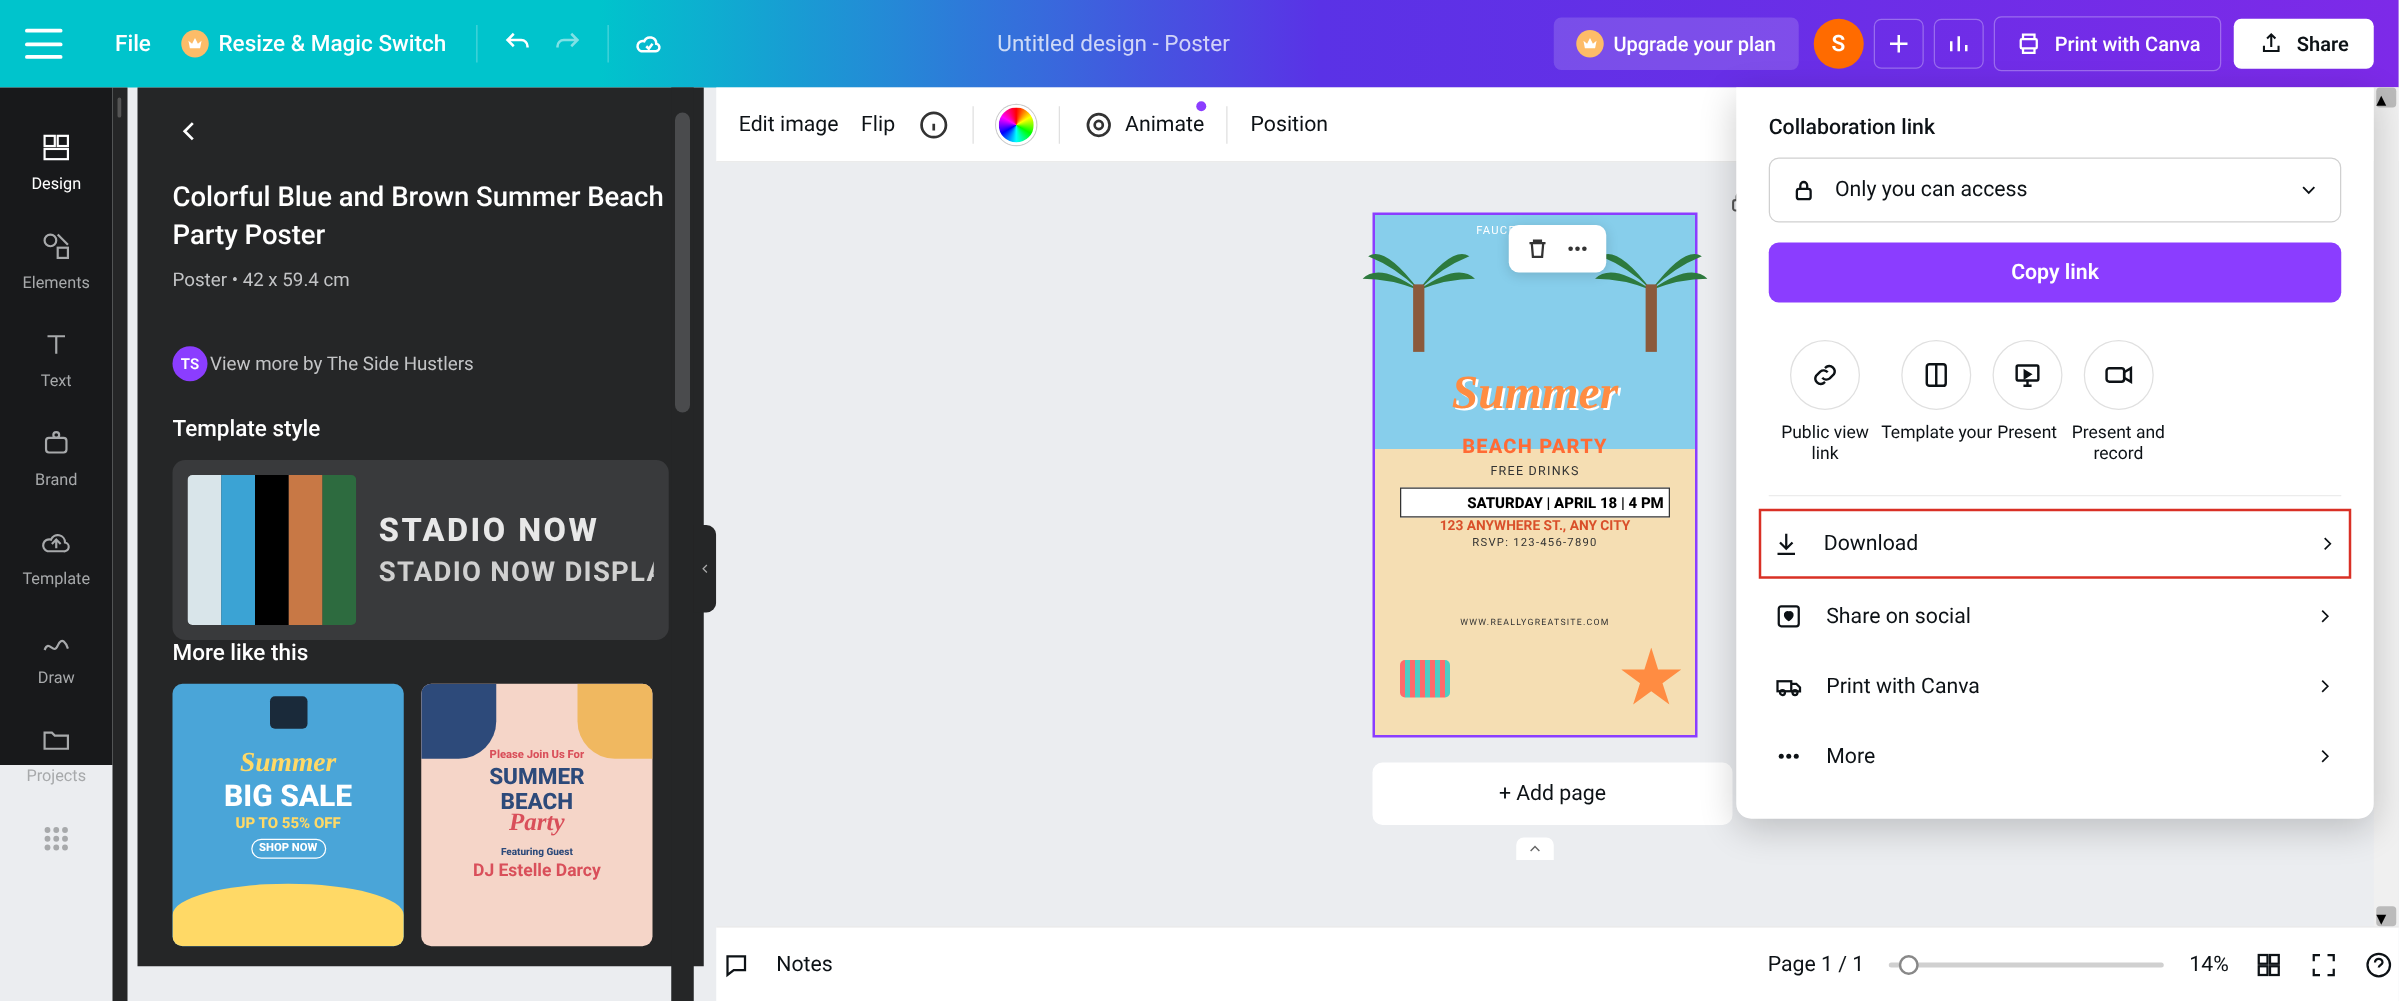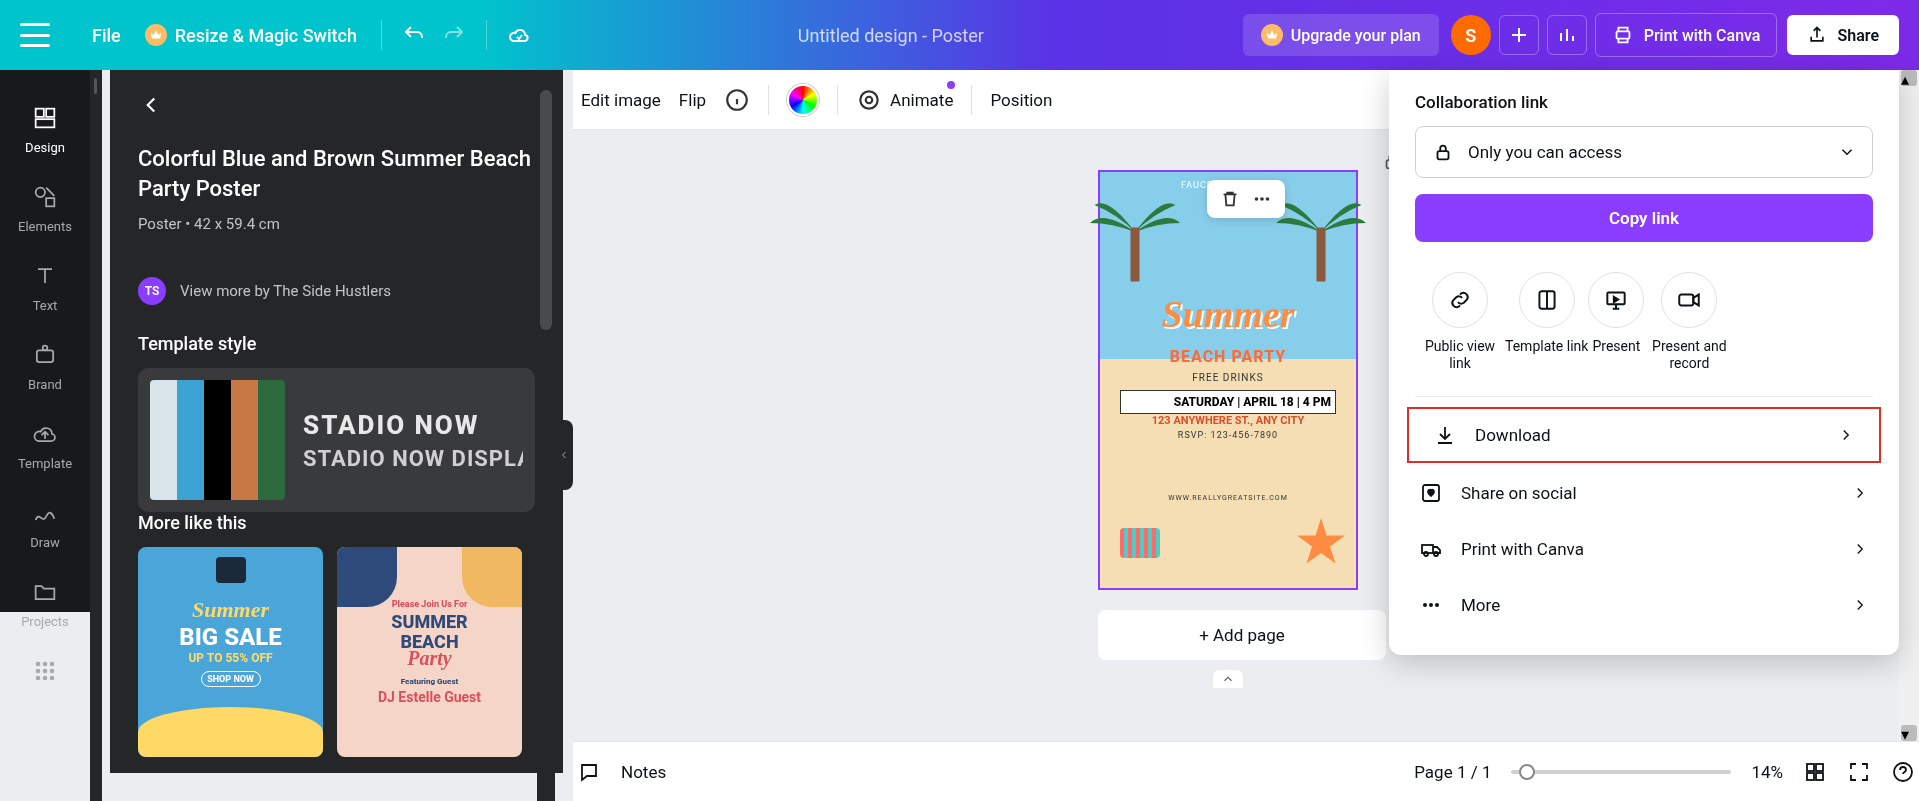--- a/index.html
+++ b/index.html
@@ -28,42 +28,42 @@
 .rail-item svg { width: 28px; height: 28px; stroke: currentColor; fill: none; stroke-width: 1.5; }
 .rail-handle { position: absolute; left: 90px; top: 70px; width: 12px; height: 731px; background: #252627; }
 .rail-handle::before { content: ''; position: absolute; top: 8px; left: 4px; width: 3px; height: 16px; background: #555; border-radius: 2px; }
 
 
 .side-panel { position: absolute; left: 110px; top: 70px; width: 453px; height: 703px; background: #252627; color: white; padding: 22px 28px; overflow: hidden; }
 .back-arrow { color: white; margin-bottom: 22px; cursor: pointer; }
 .back-arrow svg { width: 26px; height: 26px; stroke: white; fill: none; stroke-width: 2; }
 .template-title { font-size: 22px; font-weight: 500; line-height: 1.35; margin-bottom: 12px; }
 .template-meta { font-size: 15px; color: #c3c4c6; margin-bottom: 14px; }
-.author-row { display: flex; align-items: center; gap: 14px; font-size: 15px; color: #c3c4c6; margin-bottom: 28px; margin-top: 44px; }
+.author-row { display: flex; align-items: center; gap: 2px; font-size: 15px; color: #c3c4c6; margin-bottom: 28px; margin-top: 44px; }
 .author-badge { width: 28px; height: 28px; border-radius: 50%; background: #8b3dff; color: white; font-size: 12px; font-weight: 600; display: flex; align-items: center; justify-content: center; }
 .section-heading { font-size: 18px; font-weight: 500; margin-bottom: 14px; }
 .style-card { background: #393a3c; border-radius: 10px; padding: 12px; display: flex; gap: 18px; align-items: center; }
 .palette { display: flex; height: 120px; width: 135px; border-radius: 4px; overflow: hidden; }
 .palette div { flex: 1; }
 .font-samples { flex: 1; overflow: hidden; }
 .font-line1 { font-size: 26px; font-weight: 800; letter-spacing: 2px; color: #e8e8e8; white-space: nowrap; }
 .font-line2 { font-size: 22px; font-weight: 700; letter-spacing: 1px; color: #d0d0d0; white-space: nowrap; margin-top: 6px; }
 .thumbs { display: flex; gap: 14px; }
 .thumb { width: 185px; height: 210px; border-radius: 8px; background: #4aa5d8; position: relative; overflow: hidden; }
 .thumb2 { background: #f5d5c8; }
 .thumb-text { position: absolute; width: 100%; text-align: center; font-weight: 800; }
 
 
 .panel-scroll { position: absolute; right: 0; top: 70px; width: 18px; height: 731px; background: #252627; }
 .panel-scroll-thumb { position: absolute; top: 20px; left: 3px; width: 12px; height: 240px; background: #4a4b4d; border-radius: 6px; }
 .panel-collapse { position: absolute; left: 555px; top: 420px; width: 18px; height: 70px; background: #252627; border-radius: 0 8px 8px 0; display: flex; align-items: center; justify-content: center; }
 .panel-collapse svg { width: 12px; height: 12px; stroke: #aaa; fill: none; stroke-width: 2; }
 
 
-.toolbar { position: absolute; left: 573px; top: 70px; right: 0; height: 60px; background: white; border-bottom: 1px solid #e5e5e5; display: flex; align-items: center; padding: 0 8px; gap: 18px; }
+.toolbar { position: absolute; left: 573px; top: 70px; right: 0; height: 60px; background: white; border-bottom: 1px solid #e5e5e5; display: flex; align-items: center; padding: 0 18px; gap: 18px; }
 .tb-text { font-size: 17px; color: #0d1216; cursor: pointer; }
 .tb-div { width: 1px; height: 30px; background: #e0e0e0; }
 .tb-icon { width: 26px; height: 26px; cursor: pointer; }
 .color-wheel { width: 32px; height: 32px; border-radius: 50%; background: conic-gradient(red, yellow, lime, cyan, blue, magenta, red); border: 2px solid white; box-shadow: 0 0 0 1px #ccc; }
 .animate-dot { width: 8px; height: 8px; background: #8b3dff; border-radius: 50%; position: absolute; top: -6px; right: -2px; }
 
 
 .canvas-area { position: absolute; left: 573px; top: 130px; right: 0; bottom: 60px; background: #ebedf0; }
 .canvas-icons { position: absolute; top: 20px; right: 480px; display: flex; gap: 14px; }
 .canvas-icons svg { width: 22px; height: 22px; stroke: #555; fill: none; stroke-width: 1.8; }
@@ -89,21 +89,21 @@
 .access-select svg { width: 22px; height: 22px; stroke: #0d1216; fill: none; stroke-width: 2; }
 .access-text { flex: 1; font-size: 17px; color: #0d1216; }
 .copy-link-btn { background: #8b3dff; color: white; font-weight: 600; font-size: 17px; padding: 14px; border-radius: 8px; text-align: center; cursor: pointer; margin-bottom: 24px; }
 .share-options { display: flex; justify-content: flex-start; padding: 6px 0 24px; border-bottom: 1px solid #ececec; }
 .share-option { display: flex; flex-direction: column; align-items: center; gap: 10px; cursor: pointer; }
 .share-option-icon { width: 56px; height: 56px; border: 1px solid #e0e0e0; border-radius: 50%; display: flex; align-items: center; justify-content: center; }
 .share-option-icon svg { width: 26px; height: 26px; stroke: #0d1216; fill: none; stroke-width: 1.8; }
 .share-option-label { font-size: 14px; text-align: center; color: #0d1216; max-width: 90px; line-height: 1.2; }
 .menu-list { padding-top: 8px; }
 .menu-item { display: flex; align-items: center; gap: 18px; padding: 16px 4px; cursor: pointer; font-size: 17px; color: #0d1216; }
-.menu-item.highlighted { border: 2px solid #d93025; margin: 2px -8px; padding: 14px 24px; }
+.menu-item.highlighted { border: 2px solid #d93025; margin: 2px -8px; padding: 14px 8px; }
 .menu-item svg { width: 24px; height: 24px; stroke: #0d1216; fill: none; stroke-width: 1.8; }
 .menu-item .spacer { flex: 1; }
 .menu-item .chev { width: 18px; height: 18px; }
 
 
 .bottombar { position: absolute; left: 573px; bottom: 0; right: 0; height: 60px; background: white; border-top: 1px solid #e5e5e5; display: flex; align-items: center; padding: 0 4px; gap: 20px; }
 .bottombar svg { width: 24px; height: 24px; stroke: #0d1216; fill: none; stroke-width: 1.8; }
 .bb-text { font-size: 17px; color: #0d1216; }
 .bb-spacer { flex: 1; }
 .zoom-slider { width: 220px; height: 4px; background: #d0d0d0; border-radius: 2px; position: relative; }
@@ -285,21 +285,21 @@
       <div style="position:absolute;bottom:0;width:100%;height:50px;background:#ffd966;border-radius:50% 50% 0 0"></div>
     </div>
     <div class="thumb thumb2">
       <div style="position:absolute;top:0;left:0;width:60px;height:60px;background:#2d4a7a;border-radius:0 0 50% 0"></div>
       <div style="position:absolute;top:0;right:0;width:60px;height:60px;background:#f0b860;border-radius:0 0 0 50%"></div>
       <div class="thumb-text" style="top:52px;color:#d94f5a;font-size:9px">Please Join Us For</div>
       <div class="thumb-text" style="top:64px;color:#2d4a7a;font-size:18px">SUMMER</div>
       <div class="thumb-text" style="top:84px;color:#2d4a7a;font-size:18px">BEACH</div>
       <div class="thumb-text" style="top:100px;color:#d94f5a;font-family:cursive;font-size:20px;font-style:italic">Party</div>
       <div class="thumb-text" style="top:130px;color:#2d4a7a;font-size:8px">Featuring Guest</div>
-      <div class="thumb-text" style="top:142px;color:#d94f5a;font-size:14px;font-weight:700">DJ Estelle Guest</div>
+      <div class="thumb-text" style="top:142px;color:#d94f5a;font-size:14px;font-weight:700">DJ Estelle Darcy</div>
     </div>
   </div>
 </div>
 <div class="panel-scroll" style="left:537px;width:18px">
   <div class="panel-scroll-thumb"></div>
 </div>
 <div class="panel-collapse">
     <svg viewBox="0 0 24 24">
       <path d="M15 6l-6 6 6 6"></path>
     </svg>
@@ -413,21 +413,21 @@
         </div>
       <div class="share-option-label">Public view link</div>
     </div>
     <div class="share-option">
       <div class="share-option-icon">
           <svg viewBox="0 0 24 24">
             <rect x="5" y="4" width="14" height="16" rx="2"></rect>
             <path d="M12 4v16"></path>
           </svg>
         </div>
-      <div class="share-option-label">Template link</div>
+      <div class="share-option-label">Template your</div>
     </div>
     <div class="share-option">
       <div class="share-option-icon">
           <svg viewBox="0 0 24 24">
             <rect x="4" y="5" width="16" height="11" rx="1"></rect>
             <path d="M10 9l4 2.5-4 2.5z" fill="#0d1216"></path>
             <path d="M9 20h6M12 16v4"></path>
           </svg>
         </div>
       <div class="share-option-label">Present</div>

